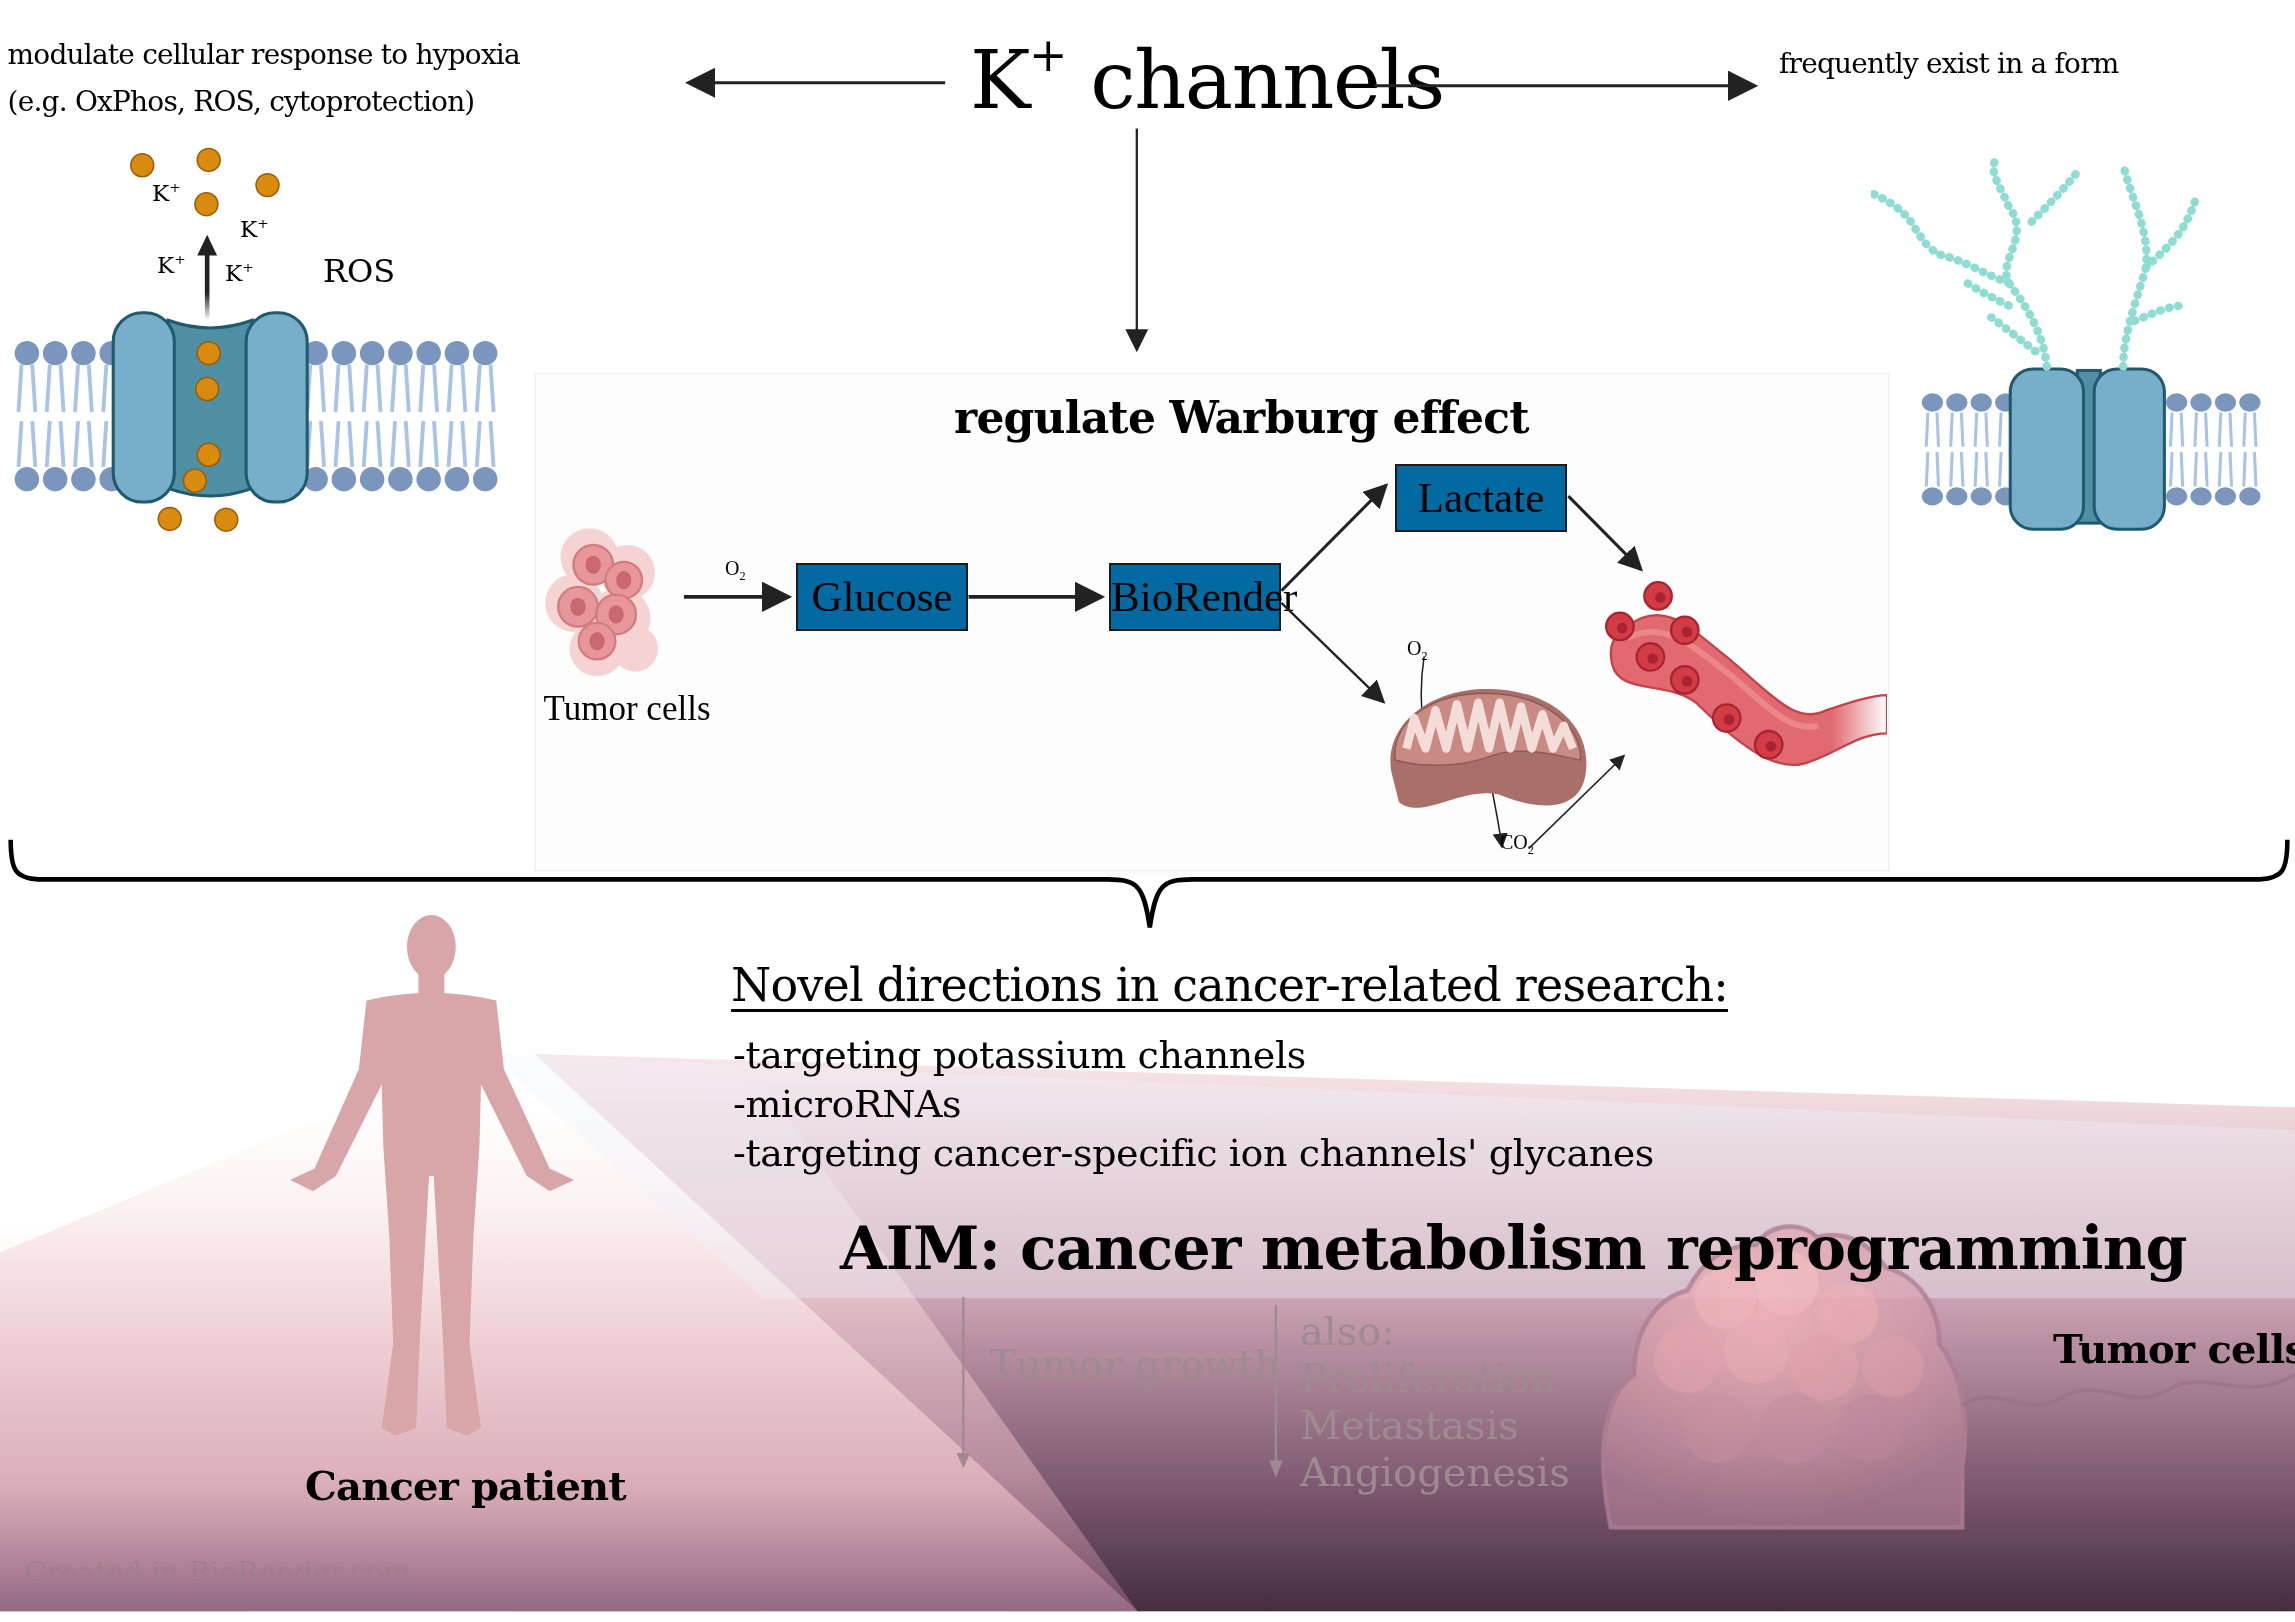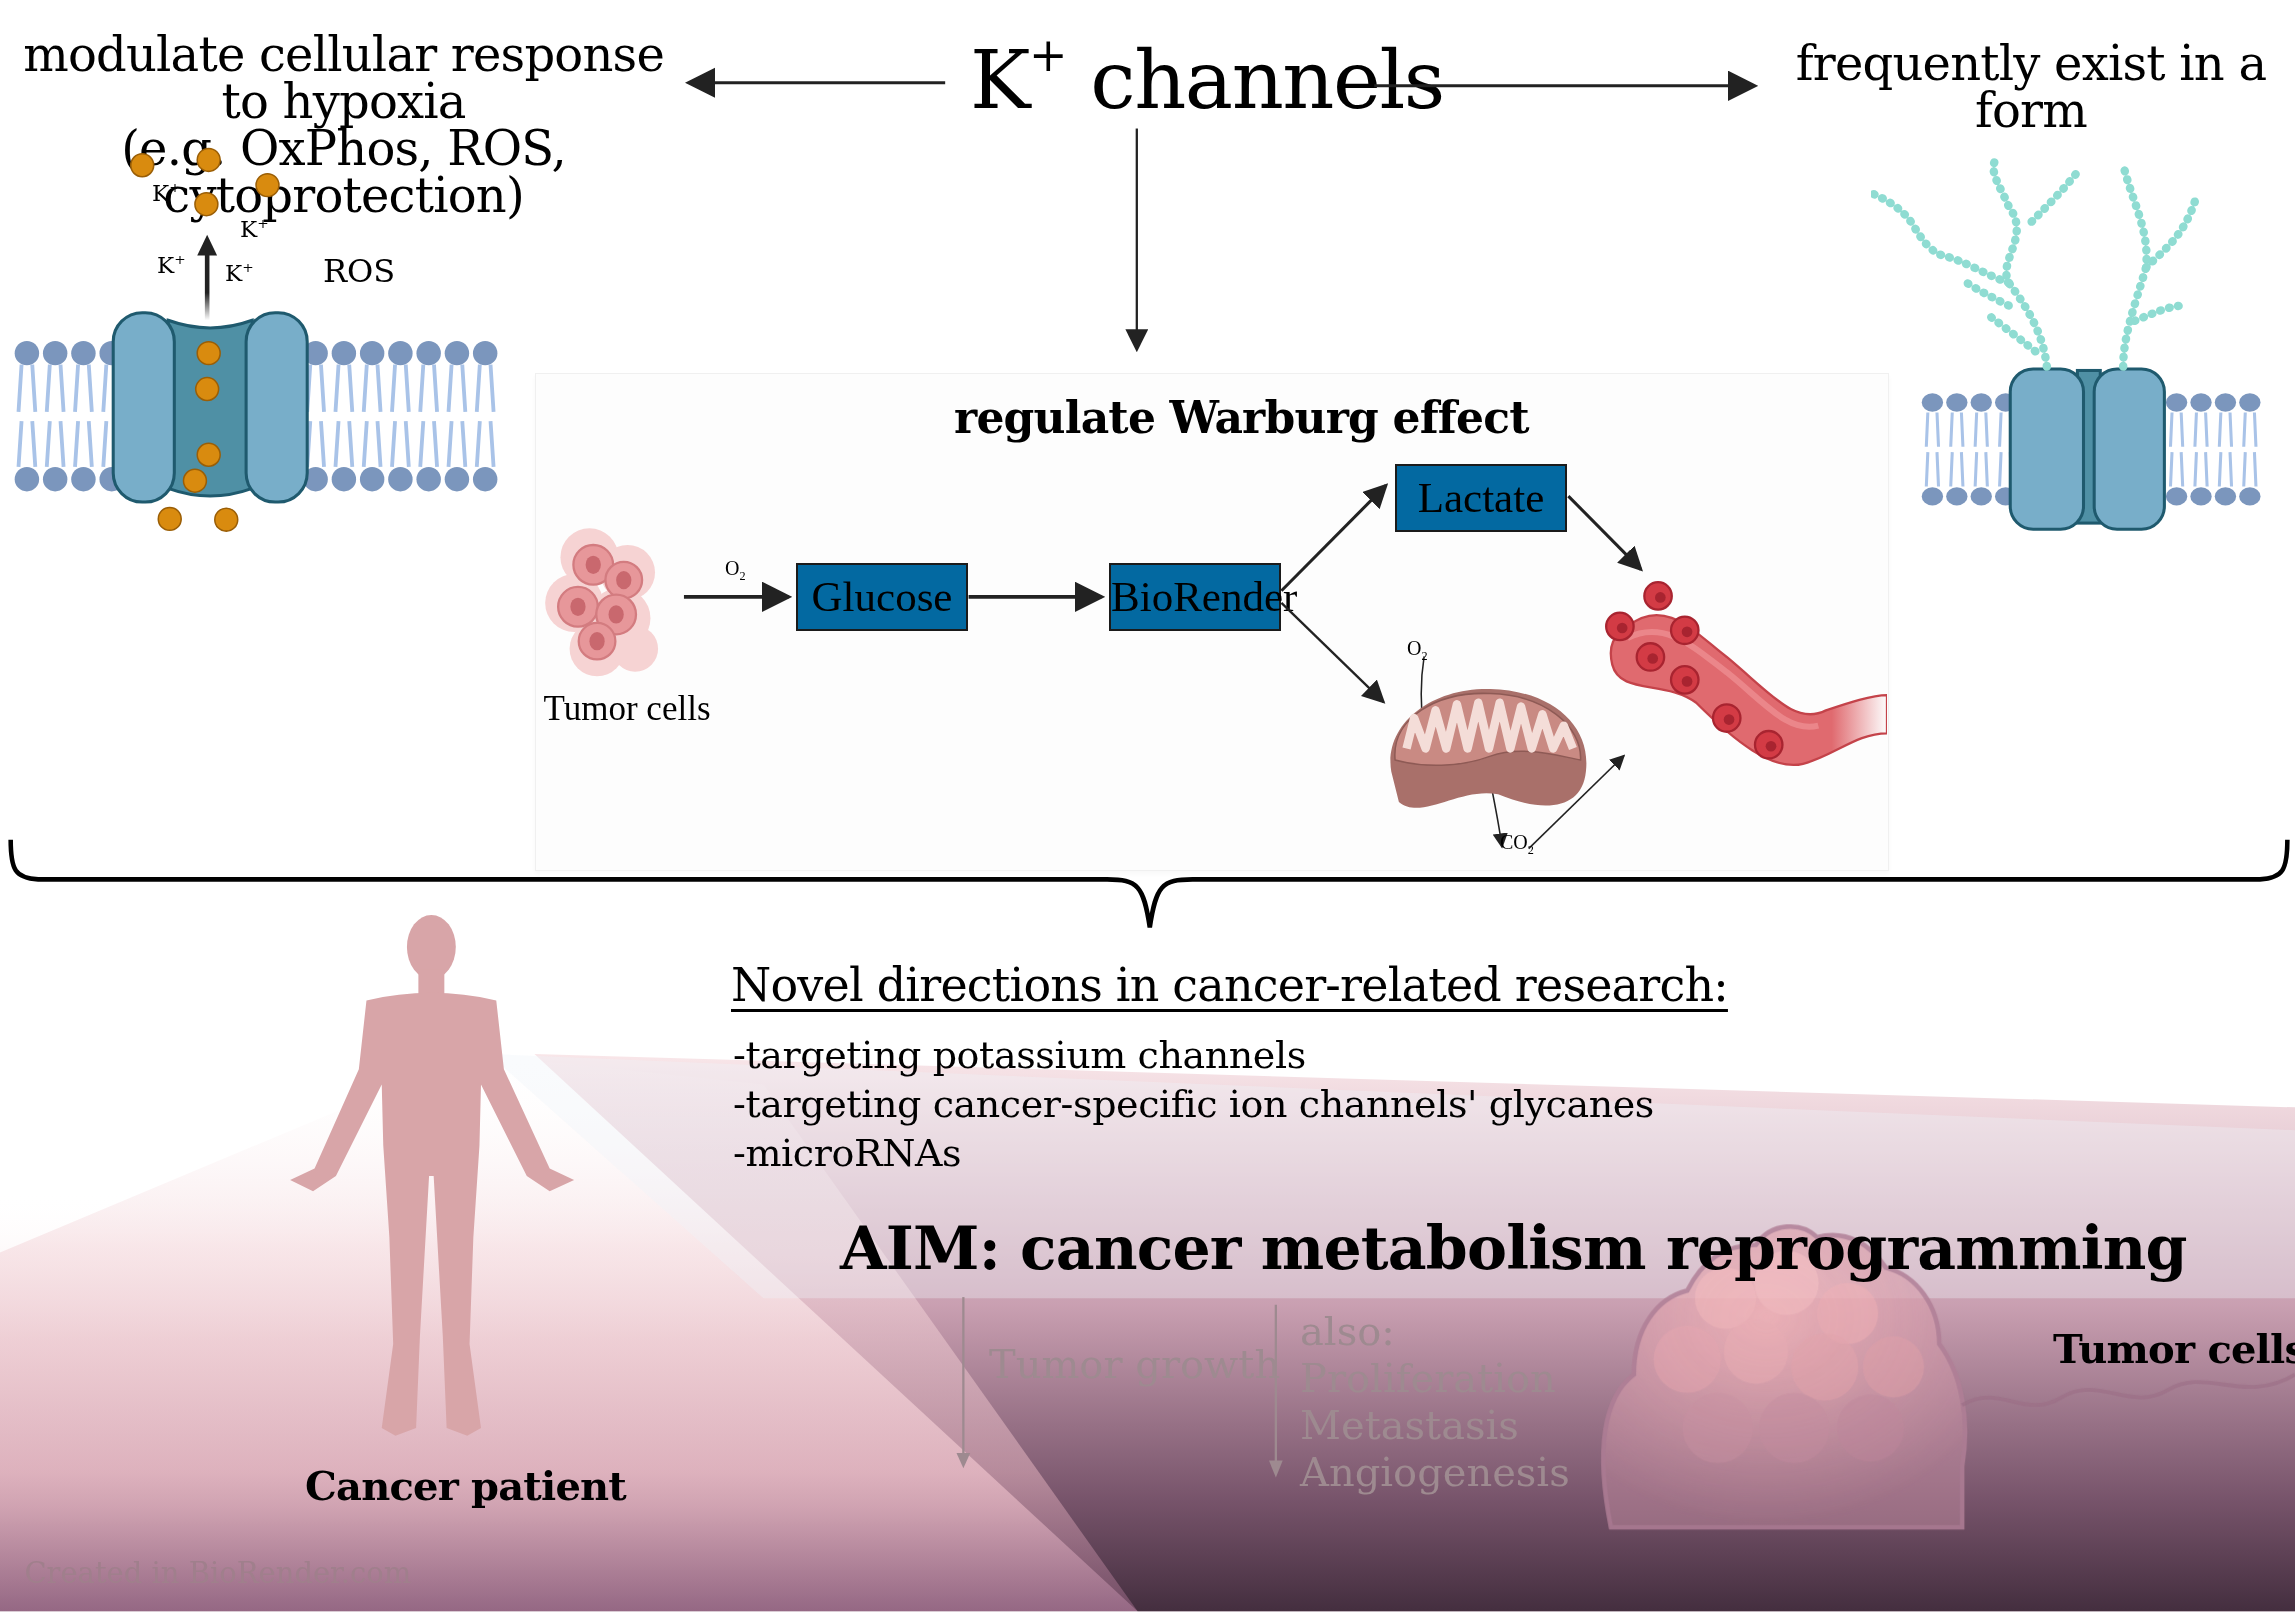--- a/index.html
+++ b/index.html
@@ -1,21 +1,21 @@
 <!DOCTYPE html>
 <html style="font-size:12.2px"><head>
 <meta charset="utf-8">
 <style>
   html, body { margin: 0; padding: 0; background: #ffffff; }
   body { width: 2295px; height: 1623px; position: relative; overflow: hidden; font-family: "DejaVu Serif", "Liberation Serif", serif; color: #000; }
   .abs { position: absolute; }
   .bg-svg { position: absolute; left: 0; top: 0; width: 2295px; height: 1623px; }
   .serif { font-family: "DejaVu Serif", "Liberation Serif", serif; }
   .lib { font-family: "Liberation Serif", "DejaVu Serif", serif; }
-  .t-top { font-size: 48px; line-height: 47px; text-align: center; letter-spacing: -0.8px; }
+  .t-top { font-size: 28px; line-height: 47px; letter-spacing: -0.8px; }
   .t-title { font-size: 81px; line-height: 92px; letter-spacing: -1.5px; white-space: nowrap; text-align: center; }
   .t-title sup { font-size: 46px; vertical-align: 37px; line-height: 0; }
   .kplus { font-size: 23px; white-space: nowrap; }
   .kplus sup { font-size: 13.7px; vertical-align: 9.2px; line-height: 0; }
   .ros { font-size: 32px; }
   .panel { position: absolute; left: 535px; top: 373px; width: 1352px; height: 496px; background: #fdfdfd; border: 1.5px solid #f0f0f0; box-shadow: 0 3.1px 4.6px rgba(0,0,0,0.03); }
   .panel-title { font-size: 44px; font-weight: bold; letter-spacing: -0.8px; white-space: nowrap; }
   .box { position: absolute; border: 2.3px solid #1b1b1b; background: #0369a1; font-size: 43px; line-height: 64px; text-align: center; white-space: nowrap; }
   .small-label { font-size: 20px; white-space: nowrap; }
   .small-label sub { font-size: 12.2px; }
@@ -313,22 +313,22 @@
   </svg>
 </div>
 
 <svg class="abs" style="left:0; top:832px;" width="2295" height="107" viewBox="0 0 3006 140">
   <path d="M14,10 C14,50 20,60 50,62 L1450,62 C1490,62 1498,70 1506,125 C1514,70 1522,62 1562,62 L2960,62 C2990,60 2996,50 2996,10" fill="none" stroke="#000" stroke-width="6"></path>
 </svg>
 
 <div class="abs heading-ul serif" style="left:731px; top:958px;">Novel directions in cancer-related research:</div>
 <div class="abs serif" style="left:733px; top:1031px;">
   <div class="list-item">-targeting potassium channels</div>
+  <div class="list-item">-microRNAs</div>
   <div class="list-item">-targeting cancer-specific ion channels' glycanes</div>
-  <div class="list-item">-microRNAs</div>
 </div>
 <div class="abs aim serif" style="left:840px; top:1213px;">AIM: cancer metabolism reprogramming</div>
 
 <svg class="abs" style="left:916px; top:1291px;" width="382" height="191" viewBox="0 0 500 250">
   <line x1="62" y1="8" x2="62" y2="225" stroke="#9e8a90" stroke-width="3"></line>
   <path d="M53,212 L62,232 L71,212 Z" fill="#9e8a90"></path>
   <line x1="471" y1="18" x2="471" y2="238" stroke="#9e8a90" stroke-width="3"></line>
   <path d="M462,222 L471,244 L480,222 Z" fill="#9e8a90"></path>
 </svg>
 <div class="abs faded serif" style="left:989px; top:1341px;">Tumor growth</div>

